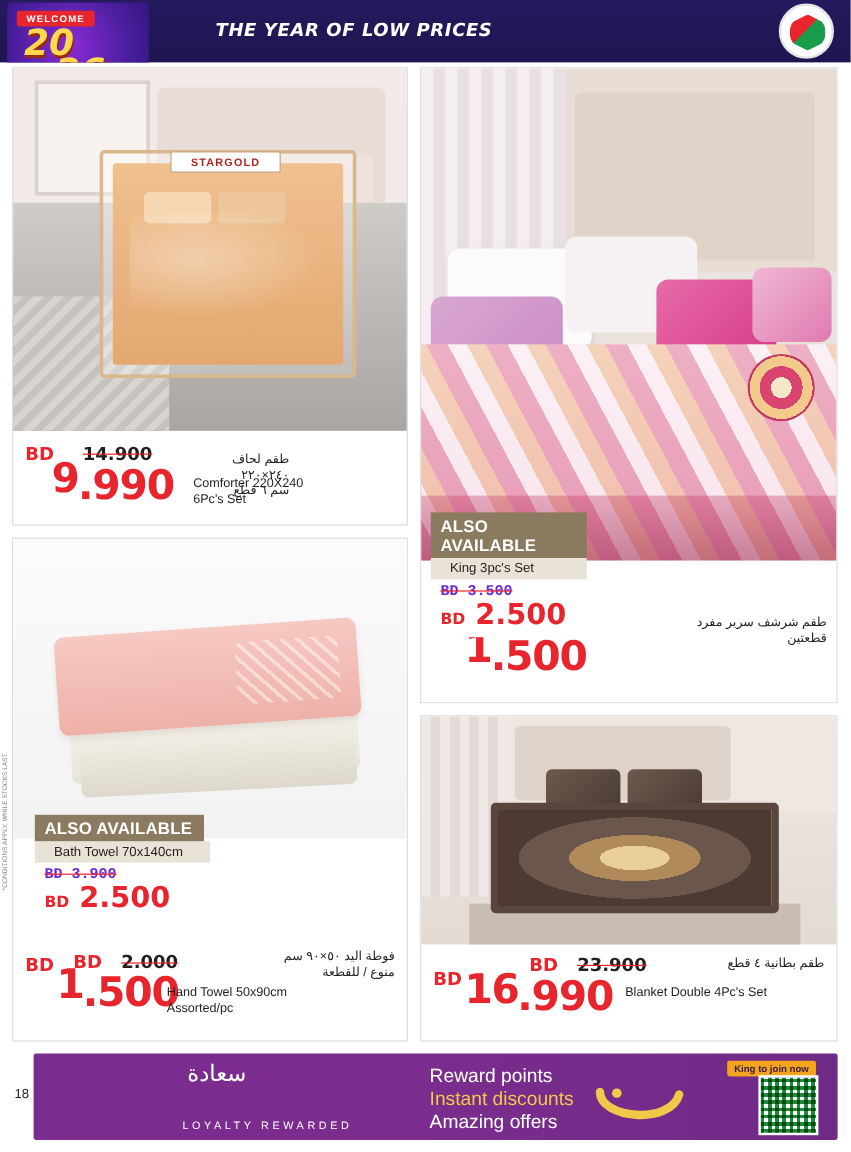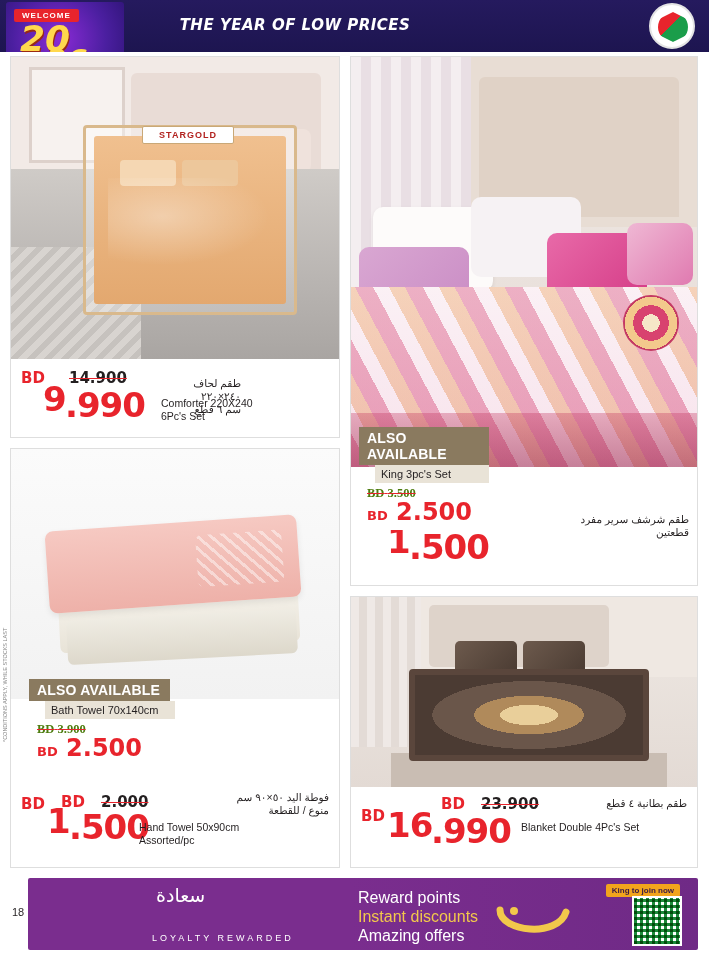--- a/index.html
+++ b/index.html
@@ -31,21 +31,21 @@
     border-radius: 3px;
     overflow: hidden;
   }
   .welcome-badge .wb-ribbon {
     position: absolute; left: 8px; top: 7px;
     background: #e8242c; color: #fff; font-size: 8px; font-weight: bold;
     padding: 2px 8px; border-radius: 2px; letter-spacing: 1px;
   }
   .welcome-badge .wb-year {
     position: absolute; left: 14px; top: 22px;
-    color: #ffd84d; font-size: 36px; font-weight: bold; font-style: italic;
+    color: #ffd84d; font-size: 30px; font-weight: bold; font-style: italic;
     line-height: .85; text-shadow: 1px 2px 0 #9a2a12;
     font-family: "DejaVu Sans", sans-serif;
   }
   .welcome-badge .wb-year2 {
     position: absolute; left: 40px; top: 46px;
     color: #ffd84d; font-size: 30px; font-weight: bold; font-style: italic;
     line-height: .85; text-shadow: 1px 2px 0 #9a2a12;
     font-family: "DejaVu Sans", sans-serif;
   }
   .logo-circle {
@@ -178,27 +178,27 @@
   
   .also {
     position: absolute; z-index: 5;
   }
   .also-title {
     background: #8a7a5f; color: #fff; font-size: 14px; font-weight: bold;
     padding: 3px 10px 3px 8px; display: inline-block; letter-spacing: .2px;
   }
   .also-sub {
     background: #e9e3d7; color: #231f20; font-size: 11px;
-    padding: 3px 10px 3px 6px; display: block; margin-left: 16px;
+    padding: 3px 10px 3px 16px; display: block;
   }
   .also-old {
-    color: #4d7c0f; font-weight: bold; font-size: 12.5px;
+    color: #6d28d9; font-weight: bold; font-size: 12.5px;
     text-decoration: line-through; text-decoration-color: #e8242c;
     padding-left: 8px; background: transparent;
-    font-family: Liberation Serif, serif;
+    font-family: Liberation Mono, monospace;
   }
   .also-new {
     color: #e8242c; font-weight: bold; font-size: 24px; line-height: 22px;
     padding-left: 8px;
     font-family: "DejaVu Sans", sans-serif;
   }
 
   
   .footer {
     position: absolute; left: 28px; top: 878px; width: 670px; height: 72px;

